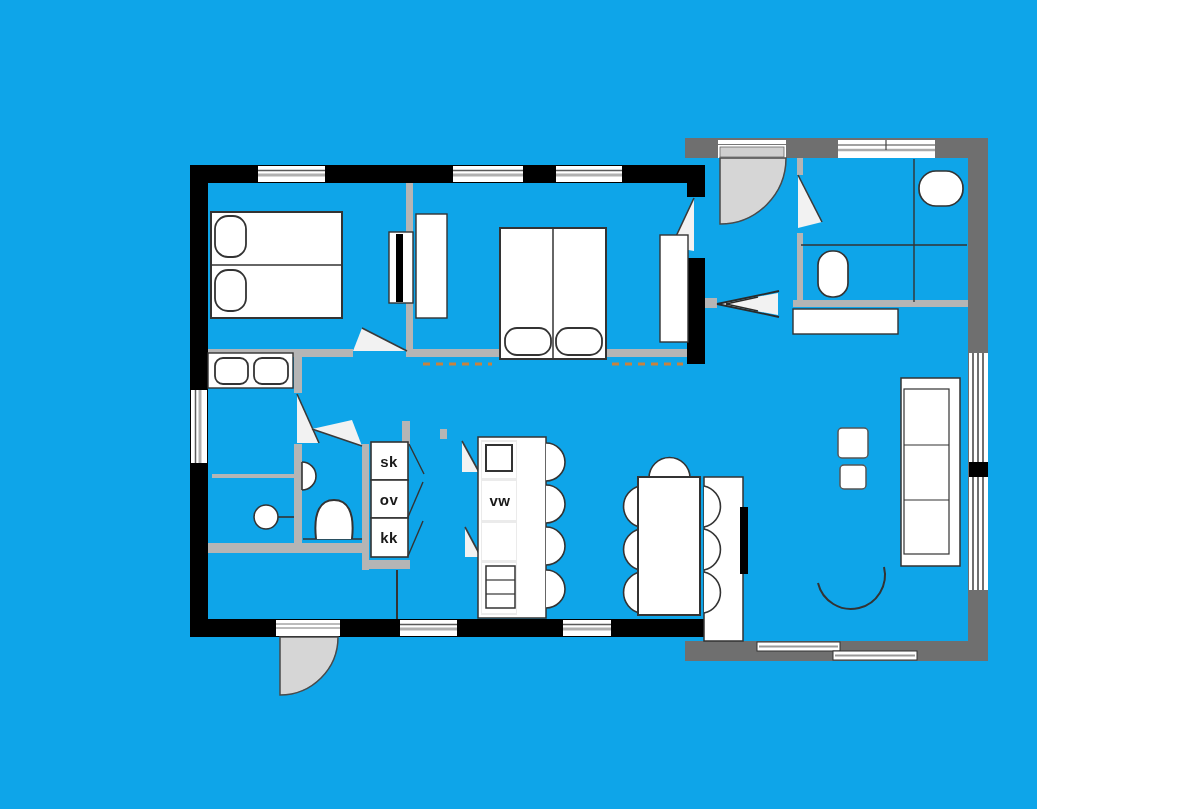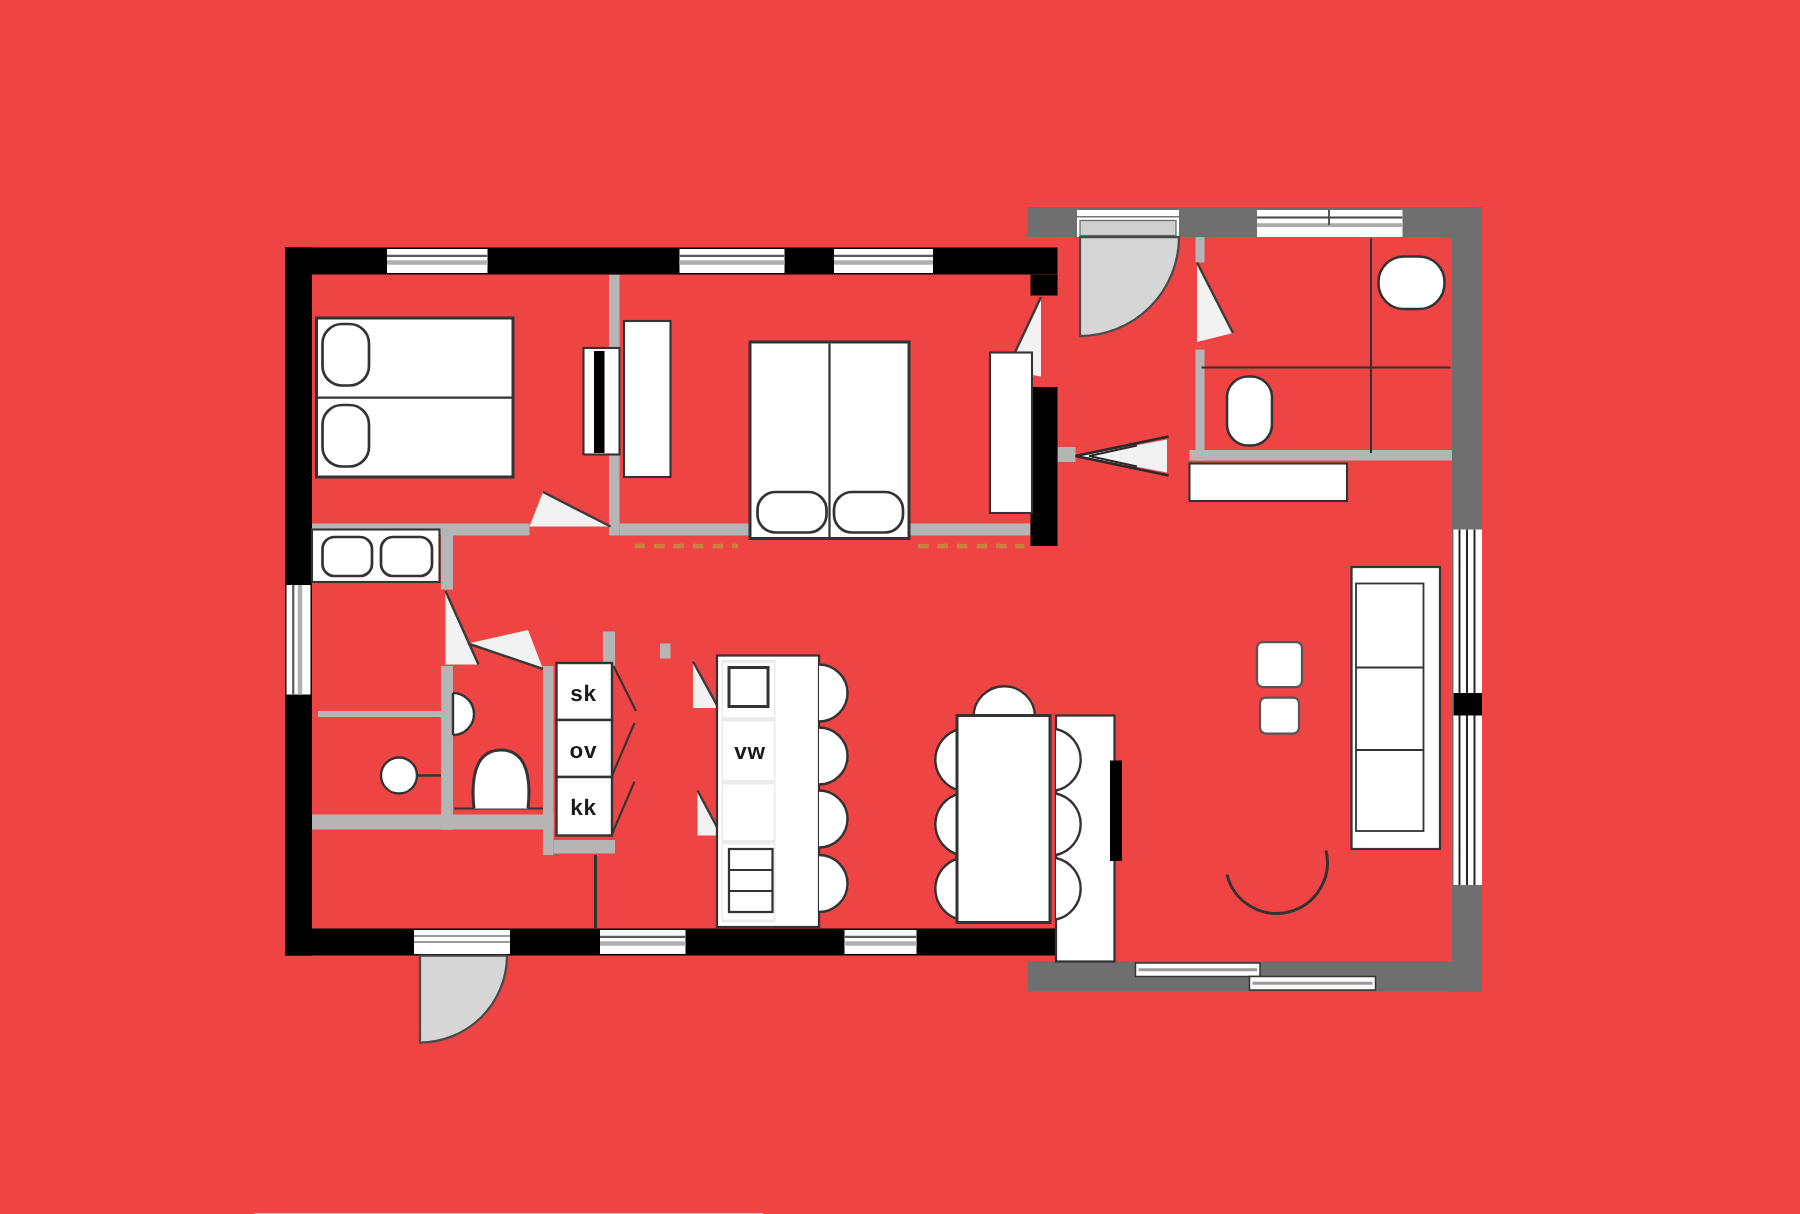--- a/index.html
+++ b/index.html
@@ -1,16 +1,16 @@
 <!DOCTYPE html>
 <html><head>
 <meta charset="utf-8">
 <style>
   html,body{margin:0;padding:0;background:#fff;}
-  .stage{position:relative;width:1200px;height:809px;background:#ef4444;overflow:hidden;}
+  .stage{position:relative;width:1037px;height:809px;background:#0ea5e9;overflow:hidden;}
   svg{display:block;}
   .plan-label{font:600 15px "Liberation Sans", sans-serif;fill:#1a1a1a;letter-spacing:0.5px;}
   .leaf{stroke:#3a3a3a;stroke-width:1.6;fill:none;}
 </style>
 </head>
 <body>
 
 <div class="stage">
 <svg width="1200" height="809" viewBox="0 0 1200 809">
 

